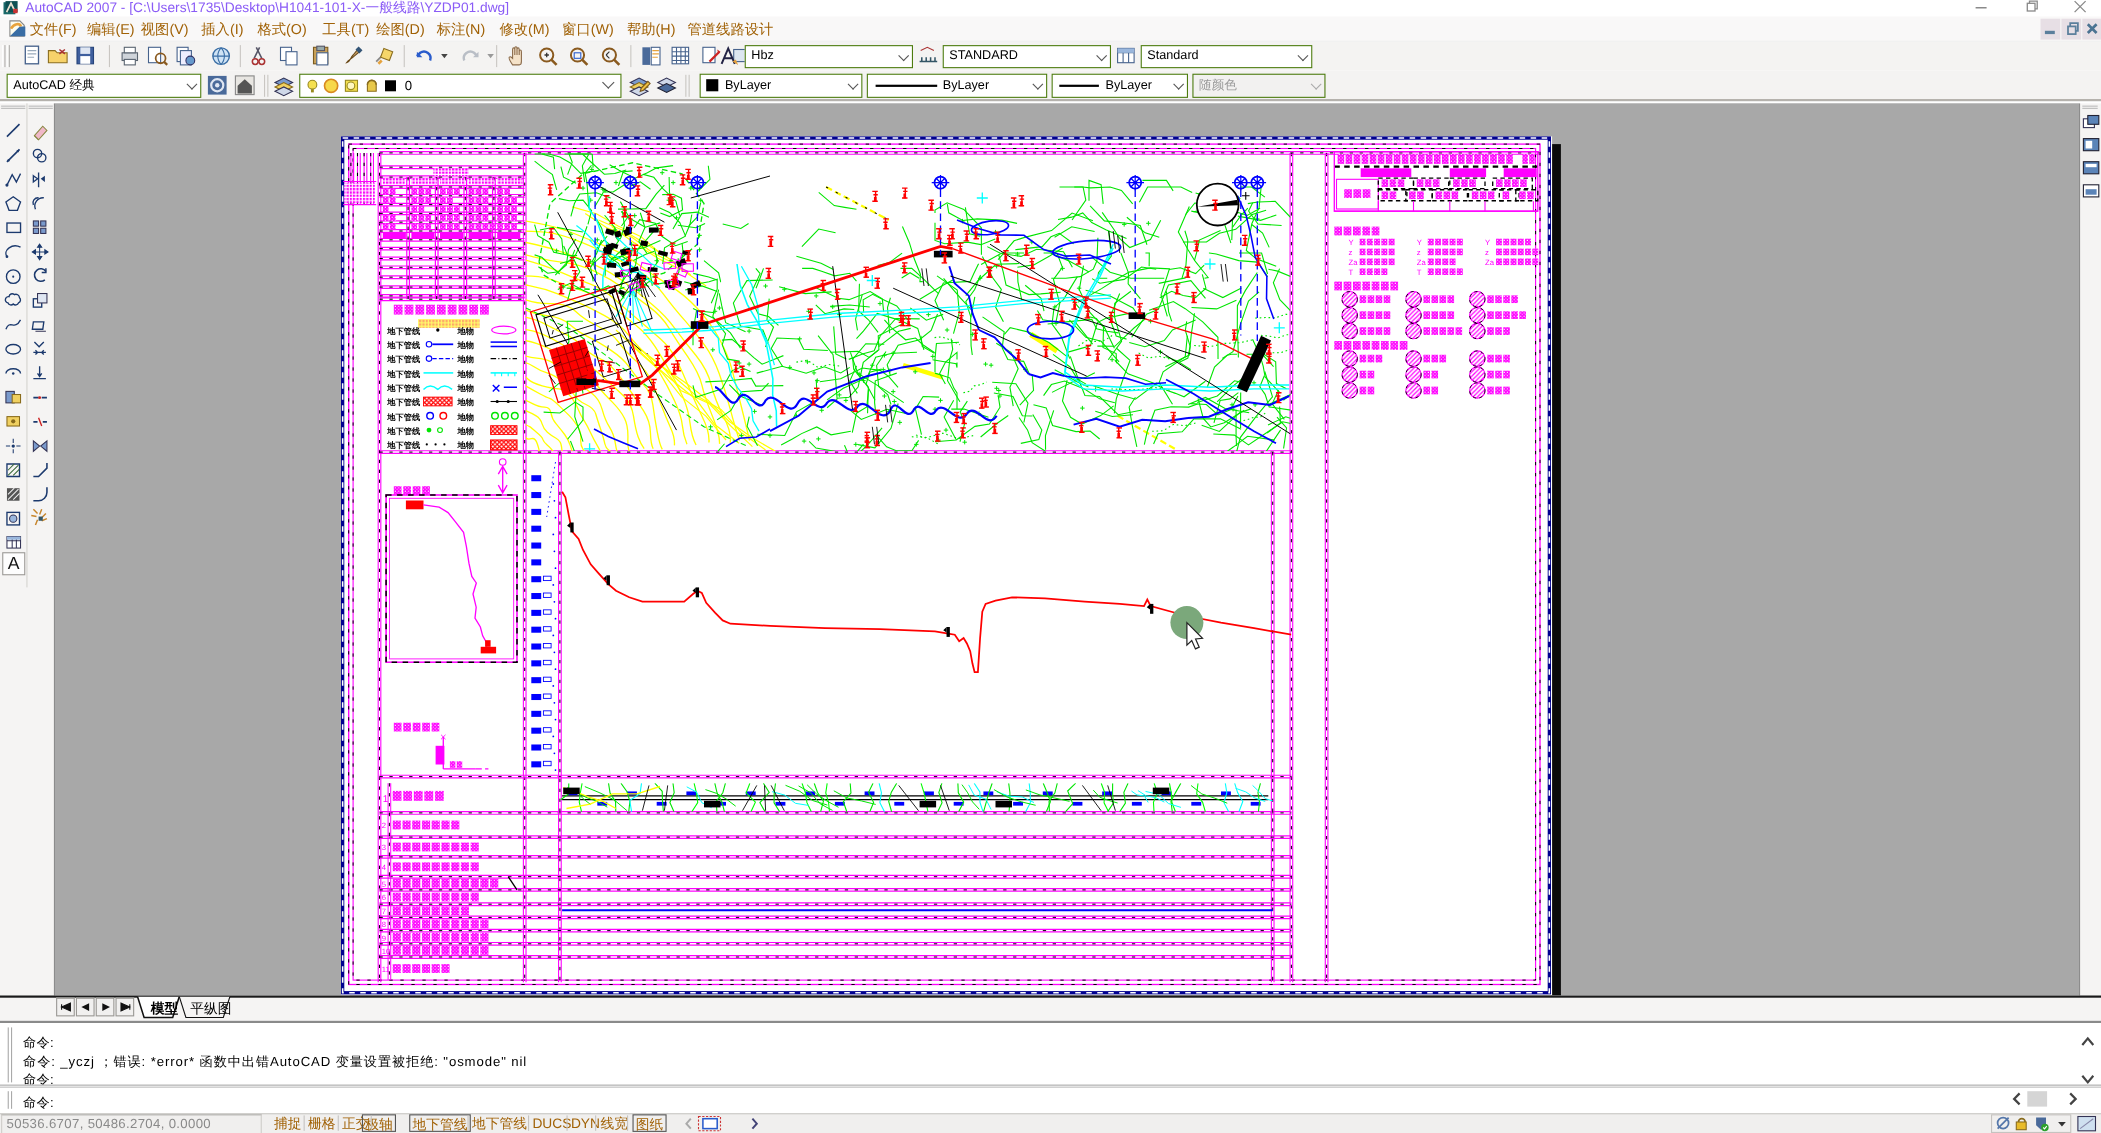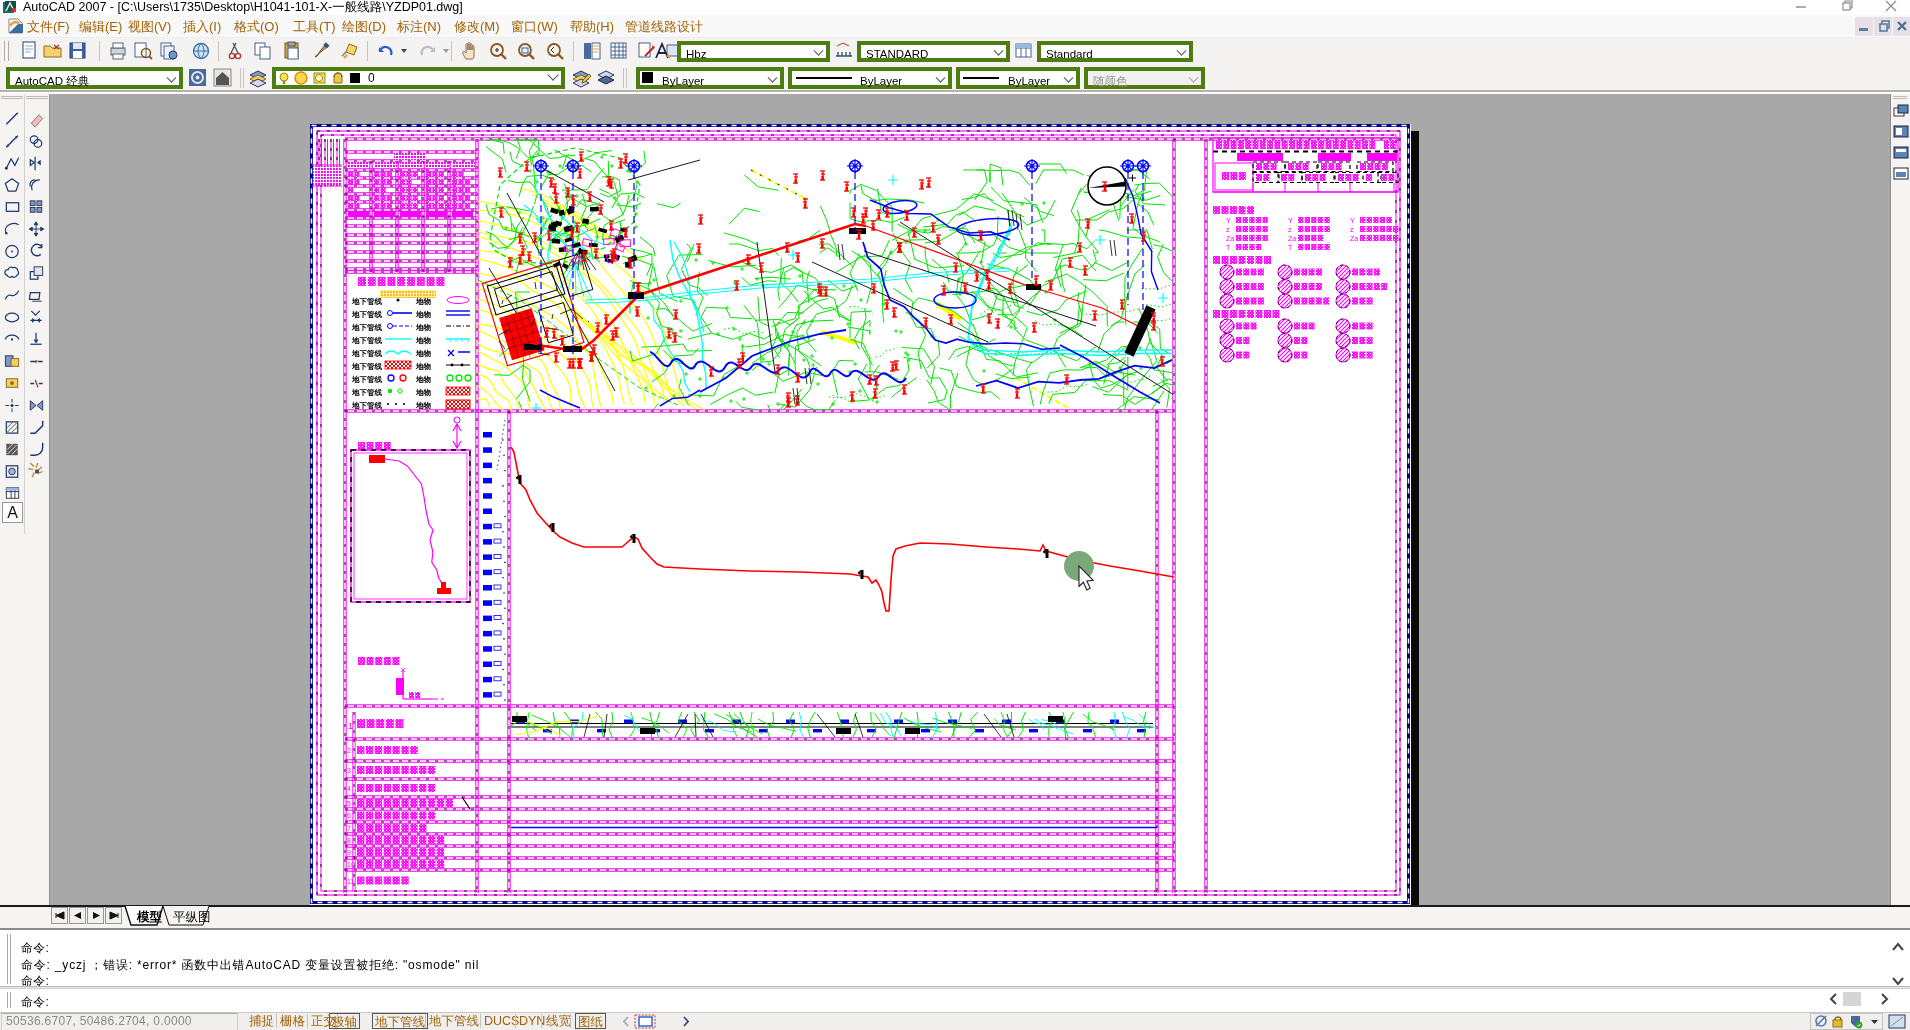--- a/index.html
+++ b/index.html
@@ -1,23 +1,23 @@
 <!DOCTYPE html>
 <html><head><meta charset="utf-8">
 <style>
 *{margin:0;padding:0;box-sizing:border-box}
 html,body{width:1910px;height:1030px;overflow:hidden;font-family:"Liberation Sans",sans-serif;background:#fff}
 .abs{position:absolute}
 #titlebar{left:0;top:0;width:1910px;height:15px;background:#fff}
-#title-text{left:23px;top:0px;color:#000000;font-size:12.5px;line-height:15px;white-space:nowrap}
+#title-text{left:23px;top:0px;color:#8b5cf6;font-size:12.5px;line-height:15px;white-space:nowrap}
 #menubar{left:0;top:15px;width:1910px;height:23px;background:#f9f8f8;border-bottom:1px solid #eee}
 .menuitem{position:absolute;top:15px;height:23px;line-height:23px;font-size:13px;color:#a16207;white-space:nowrap}
 #row1{left:0;top:38px;width:1910px;height:26px;background:#f4f3f2}
 #row2{left:0;top:64px;width:1910px;height:28px;background:#f4f3f2;border-bottom:2px solid #b5b2ad}
-.combo{position:absolute;background:#fff;border:4px solid #4d7c0f;font-size:11.5px;color:#000;padding-left:5px;white-space:nowrap}
+.combo{position:absolute;background:#fff;border:1px solid #4d7c0f;font-size:11.5px;color:#000;padding-left:5px;white-space:nowrap}
 .combo .arr{position:absolute;right:4px;top:40%;width:7px;height:7px;border-right:1.4px solid #555;border-bottom:1.4px solid #555;transform:translateY(-40%) rotate(45deg)}
 .sep{position:absolute;width:1px;background:#c9c6c2}
 .grip{position:absolute;width:3px;border-left:1px solid #fff;border-right:1px solid #b0aeab}
 #leftbar{left:0;top:94px;width:50px;height:816px;background:#f5f4f3}
 #rightbar{left:1890px;top:94px;width:20px;height:816px;background:#f5f4f3}
 #canvas{left:50px;top:94px;width:1840px;height:811px;background:#a8a8a8}
 #tabrow{left:0;top:905px;width:1910px;height:23px;background:#f5f4f3;border-top:2px solid #1a1a1a}
 .tabbtn{position:absolute;top:907px;width:17px;height:17px;background:#f1f0ef;border:1px solid #9a9894;text-align:center;line-height:16px;font-size:9px;color:#111}
 #cmdwin{left:0;top:928px;width:1910px;height:84px;background:#fff;border-top:2px solid #8a8a8a}
 .cmdline{position:absolute;left:21px;font-size:12px;color:#000;font-family:"Liberation Sans",sans-serif;white-space:nowrap;letter-spacing:0.2px}

